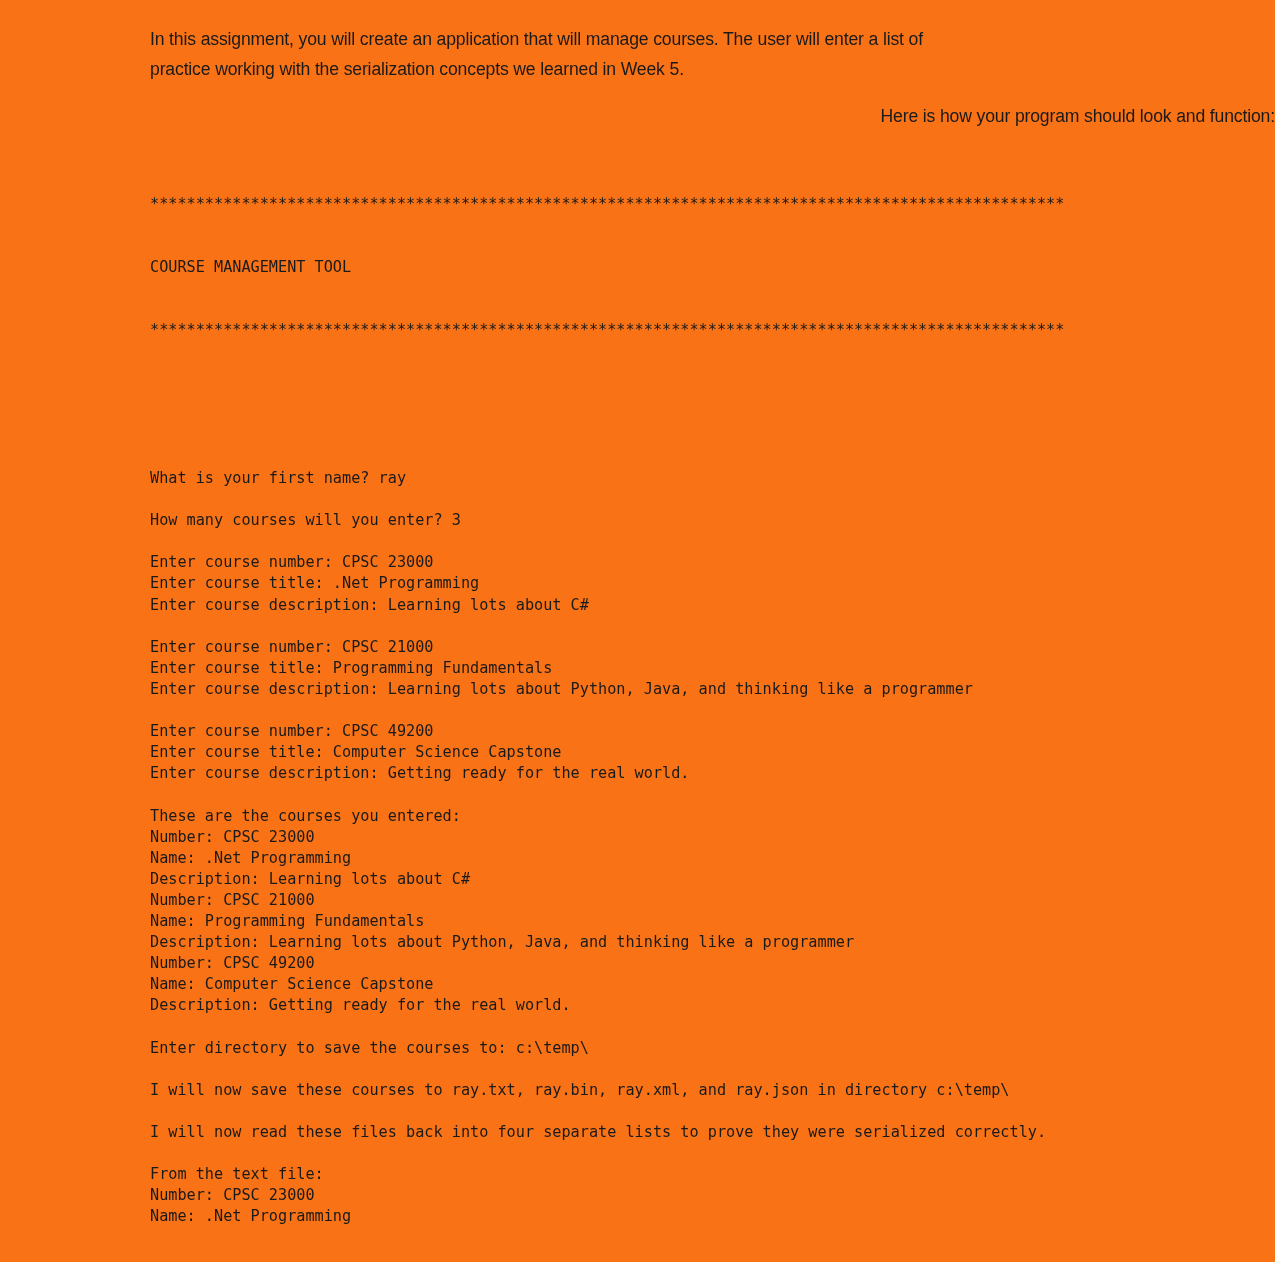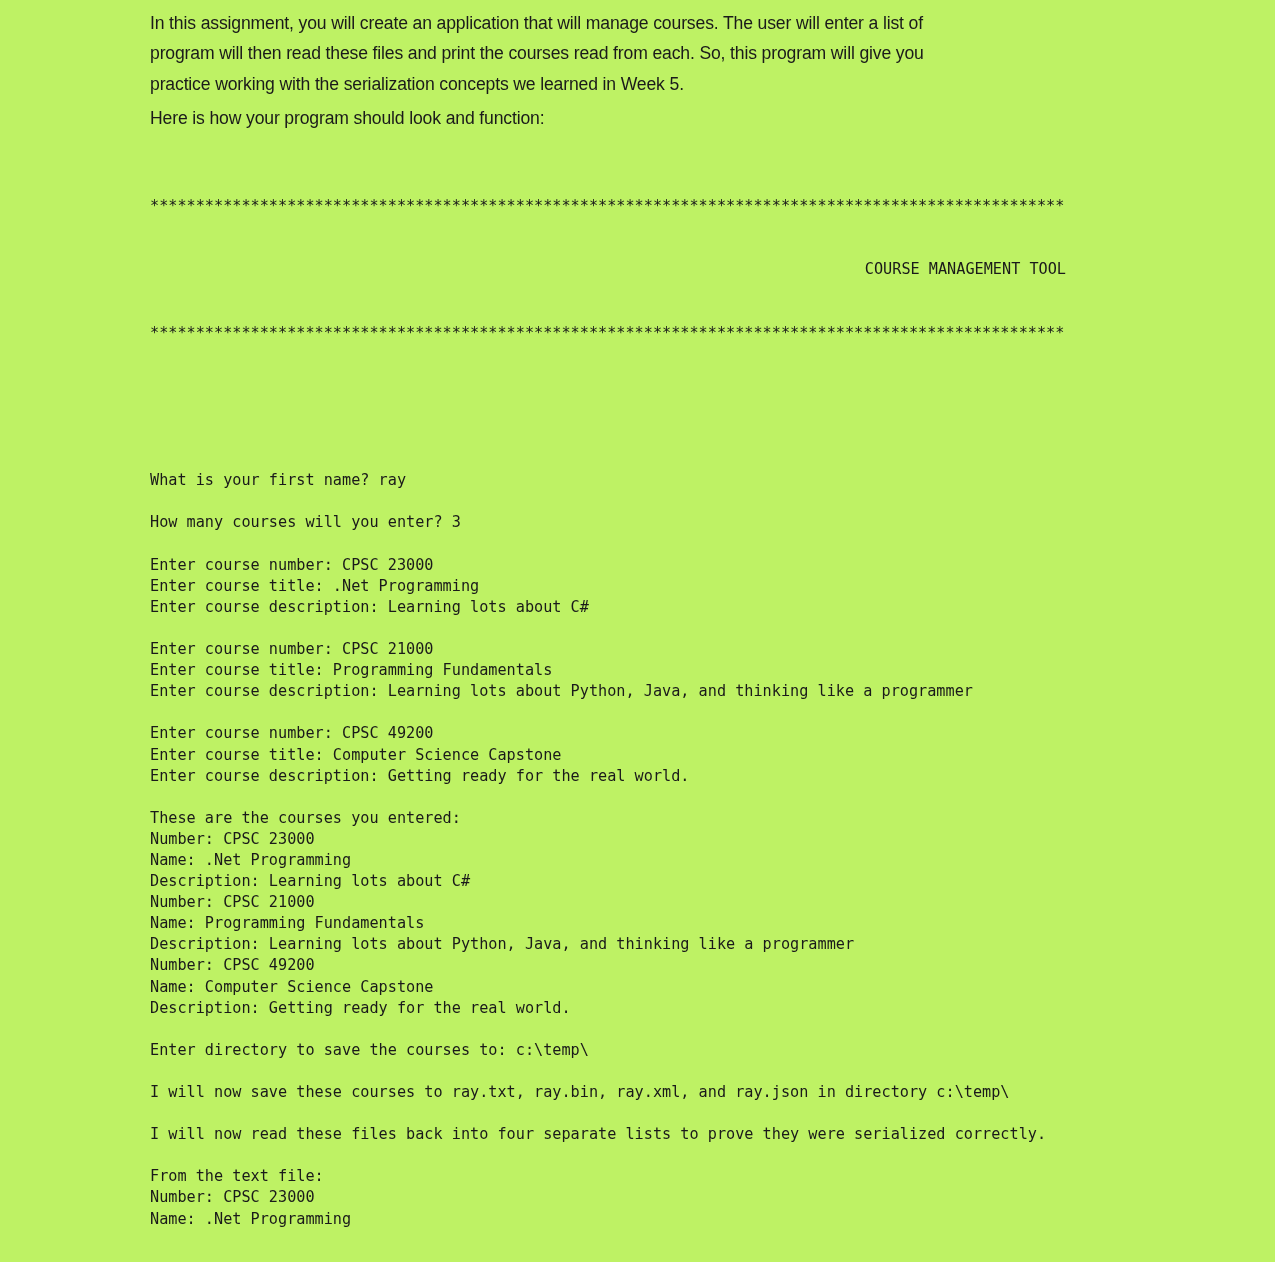--- a/index.html
+++ b/index.html
@@ -6,62 +6,62 @@
   body {
     background: #ffffff;
     font-family: "Liberation Sans", sans-serif;
     color: #1a1a1a;
   }
   .page {
     position: relative;
     width: 1275px;
     height: 1262px;
     box-sizing: border-box;
-    padding: 8px 0 0 150px;
-    background: #bef264;
+    padding: 24px 0 0 150px;
+    background: #f97316;
     overflow: hidden;
   }
   .intro-line {
     font-size: 17.6px;
     line-height: 30.3px;
     min-height: 30.3px;
     letter-spacing: -0.15px;
     white-space: pre;
   }
   .section-heading {
     font-size: 17.6px;
     line-height: 30px;
-    margin-top: 4px;
+    margin-top: 16px;
     letter-spacing: -0.15px;
+    text-align: right;
   }
   .console {
     margin-top: 21px;
     width: 916px;
     font-family: "DejaVu Sans Mono", "Liberation Mono", monospace;
     font-size: 15.2px;
     line-height: 21.1px;
     color: #1a1a1a;
     white-space: pre;
   }
   .console-line {
     min-height: 21.1px;
   }
   .console-line.centered {
-    text-align: right;
+    text-align: left;
   }
 </style>
 </head>
 <body>
 
 <div class="page">
 
   <div class="intro">
 
   <div class="intro-line">In this assignment, you will create an application that will manage courses. The user will enter a list of</div>
-      <div class="intro-line">program will then read these files and print the courses read from each. So, this program will give you</div>
       <div class="intro-line">practice working with the serialization concepts we learned in Week 5.</div>
     </div>
 
   <div class="section-heading">Here is how your program should look and function:</div>
 
   <div class="console">
     <div class="console-line">****************************************************************************************************</div>
     <div class="console-line centered">COURSE MANAGEMENT TOOL</div>
     <div class="console-line">****************************************************************************************************</div>
     <div>

